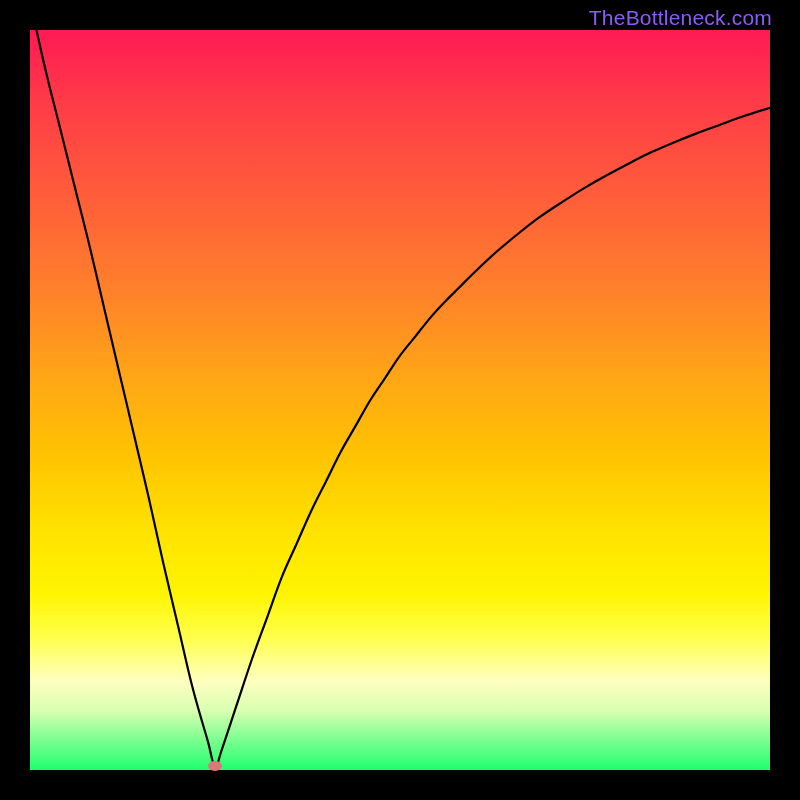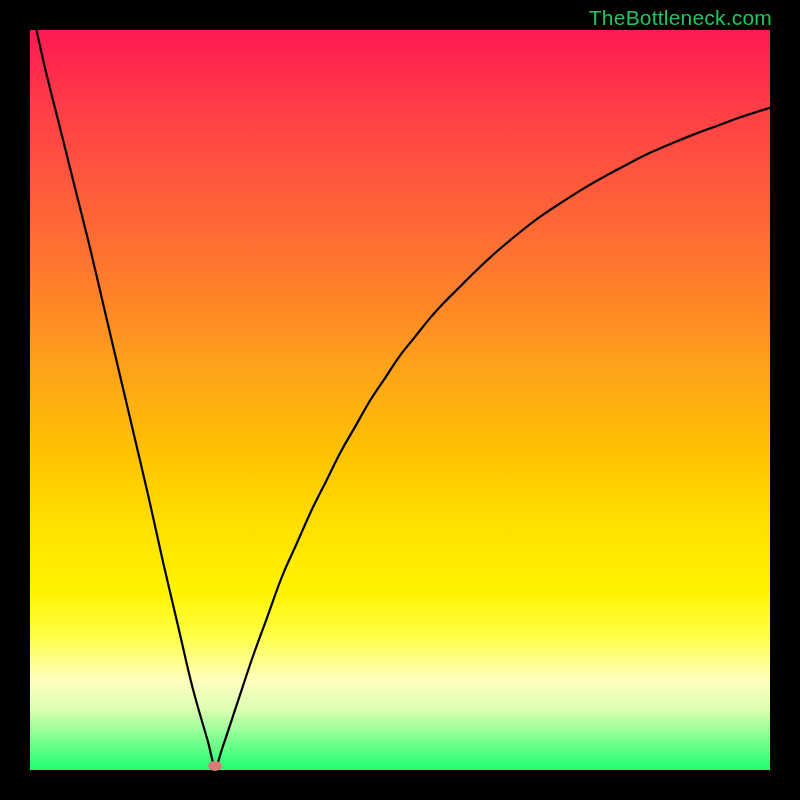--- a/index.html
+++ b/index.html
@@ -37,21 +37,21 @@
       #ffffc0 88%,
       #d8ffb0 92%,
       #7aff8f 96%,
       #1fff70 100%
     );
   }
   .watermark {
     position: absolute;
     top: 6px;
     right: 28px;
-    color: #22c55e;
+    color: #8b5cf6;
     font-size: 21px;
     font-weight: 500;
     letter-spacing: 0.2px;
     z-index: 5;
   }
   svg.curve {
     position: absolute;
     left: 0;
     top: 0;
     width: 740px;

